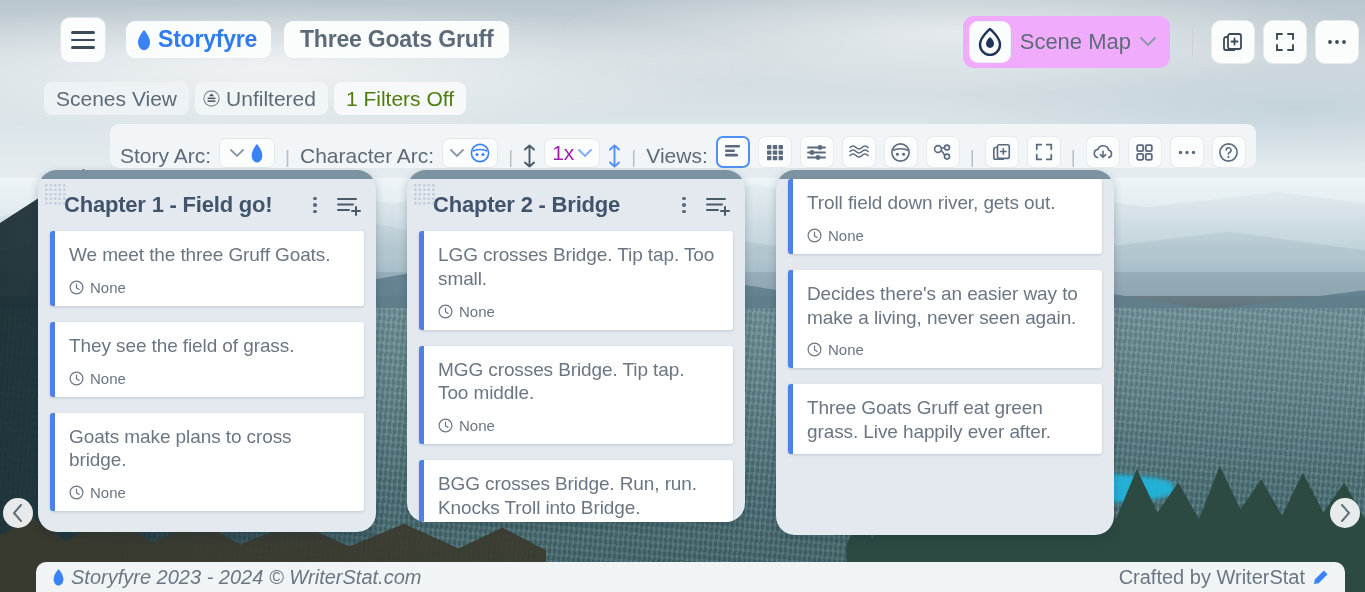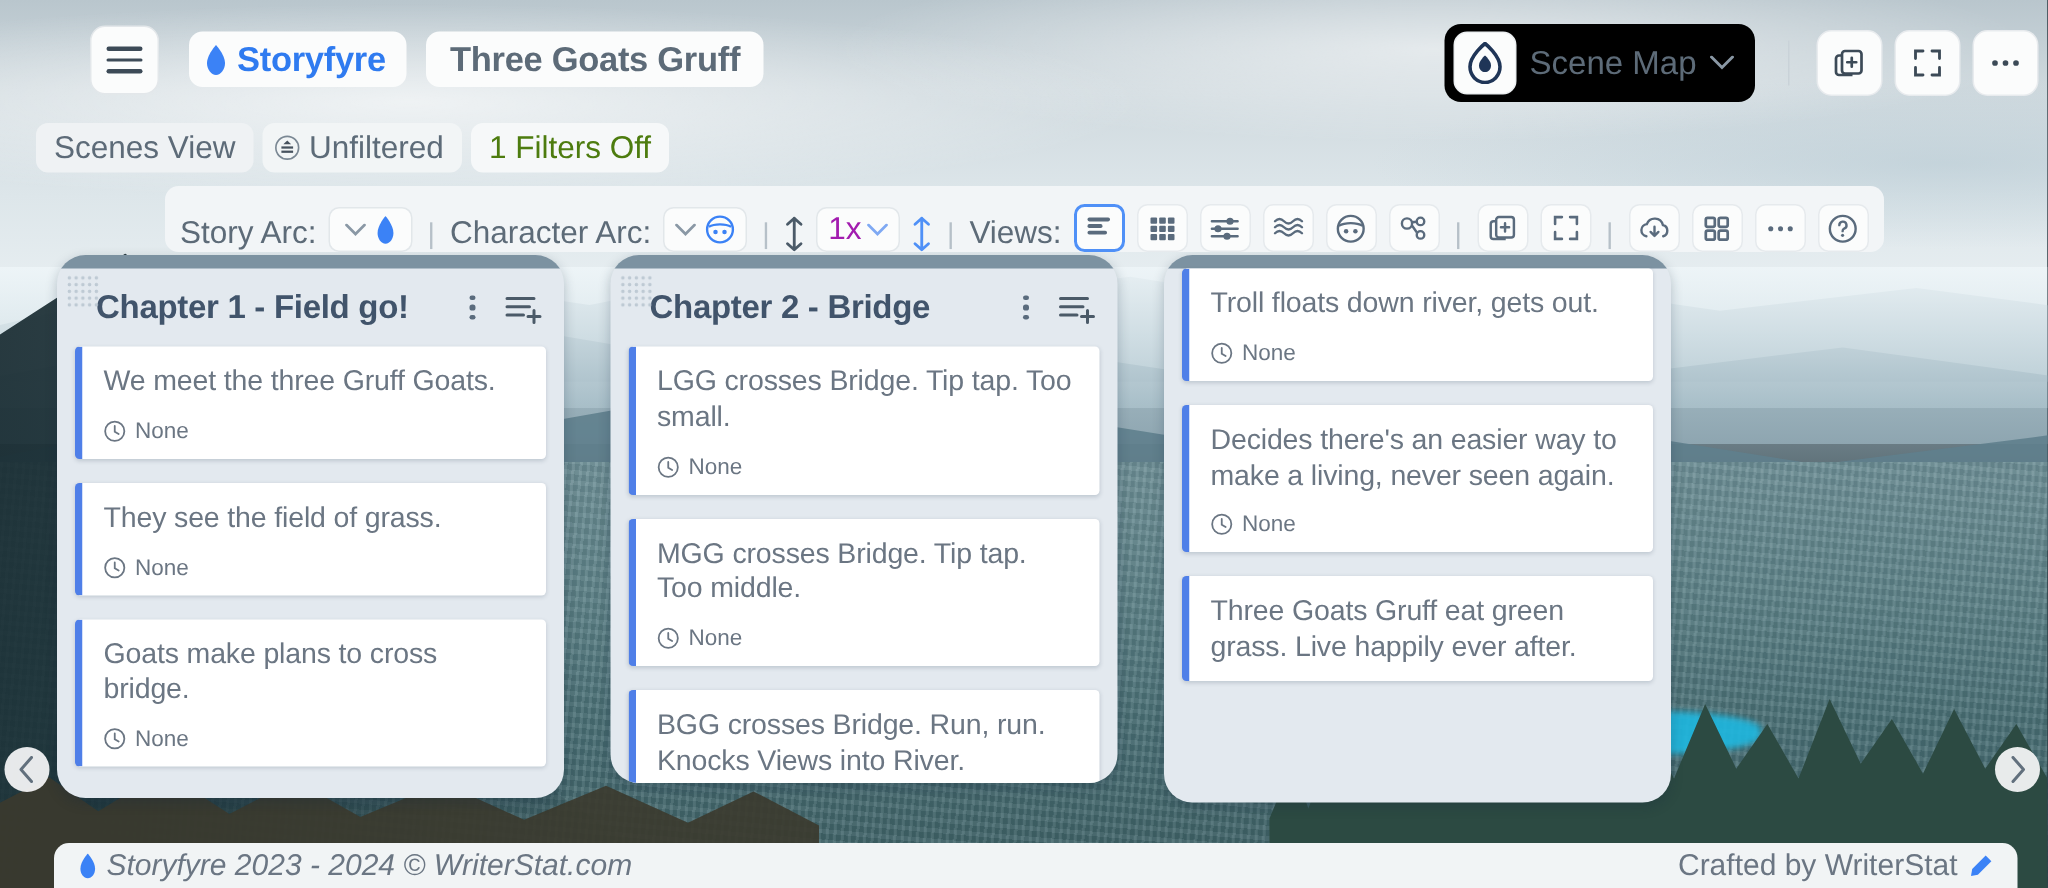--- a/index.html
+++ b/index.html
@@ -99,40 +99,40 @@
     background:#fbfcfc; border-radius:9px; padding:0 16px;
     display:flex; align-items:center; cursor:pointer;
     color:#5d6b78; font-size:23px; font-weight:600; letter-spacing:-.2px;
   }
 
   .hdr-right {
     position:absolute; right:22px; top:16px;
     display:flex; align-items:center; gap:0;
   }
   .scenemap {
-    height:52px; background:#000000; border-radius:11px;
+    height:52px; background:#f0abfc; border-radius:11px;
     display:flex; align-items:center; padding:0 14px 0 6px; gap:9px; cursor:pointer;
     margin-right:12px;
   }
   .scenemap .icobox {
     width:42px; height:42px; background:#fbfcfc; border:1px solid #eceff1; border-radius:9px;
     display:flex; align-items:center; justify-content:center;
   }
   .scenemap .lbl { color:#5d6b78; font-size:22px; font-weight:500; }
   .chev { color:#8a98a5; font-size:15px; }
 
   .vdiv { width:1px; height:30px; background:#c9d2d8; margin:0 10px; }
 
   .sqbtn {
     width:44px; height:44px; border:1px solid #e8ebee; border-radius:10px; background:#fbfcfc;
     display:flex; align-items:center; justify-content:center; cursor:pointer; margin-left:8px;
   }
 
   
-  .hdr-row2 { position:absolute; left:24px; top:82px; display:flex; align-items:center; gap:6px; }
+  .hdr-row2 { position:absolute; left:44px; top:82px; display:flex; align-items:center; gap:6px; }
   .chipA { height:33px; border-radius:8px; background:#eff2f4; display:flex; align-items:center;
            padding:0 12px; color:#5d6b78; font-size:21px; font-weight:500; cursor:pointer; }
   .chipB { height:33px; border-radius:8px; background:#f2f5f6; display:flex; align-items:center;
            padding:0 12px 0 8px; gap:6px; color:#5d6b78; font-size:21px; font-weight:500; cursor:pointer; }
   .chipC { height:33px; border-radius:8px; background:#f6f8f9; display:flex; align-items:center;
            padding:0 12px; color:#4d7c0f; font-size:21px; font-weight:500; cursor:pointer; }
 
   
   .toolbar {
     position:absolute; left:110px; top:124px; height:44px;
@@ -585,30 +585,30 @@
         <div class="txt">MGG crosses Bridge. Tip tap. Too middle.</div>
         <div class="meta">
           <svg width="15" height="15" viewBox="0 0 15 15">
               <circle cx="7.5" cy="7.5" r="6.4" fill="none" stroke="#6b7683" stroke-width="1.2"></circle>
               <path d="M7.5 4v3.8l2.6 1.6" fill="none" stroke="#6b7683" stroke-width="1.2" stroke-linecap="round"></path>
             </svg>
           <span>None</span>
         </div>
       </div>
       <div class="card">
-        <div class="txt">BGG crosses Bridge. Run, run. Knocks Views into River.</div>
+        <div class="txt">BGG crosses Bridge. Run, run. Knocks Troll into Bridge.</div>
       </div>
     </div>
   </div>
 
   <div class="column" style="left:776px; height:365px;">
     <div class="col-topbar"></div>
     <div class="cards">
       <div class="card">
-        <div class="txt">Troll floats down river, gets out.</div>
+        <div class="txt">Troll field down river, gets out.</div>
         <div class="meta">
           <svg width="15" height="15" viewBox="0 0 15 15">
               <circle cx="7.5" cy="7.5" r="6.4" fill="none" stroke="#6b7683" stroke-width="1.2"></circle>
               <path d="M7.5 4v3.8l2.6 1.6" fill="none" stroke="#6b7683" stroke-width="1.2" stroke-linecap="round"></path>
             </svg>
           <span>None</span>
         </div>
       </div>
       <div class="card">
         <div class="txt">Decides there's an easier way to make a living, never seen again.</div>

